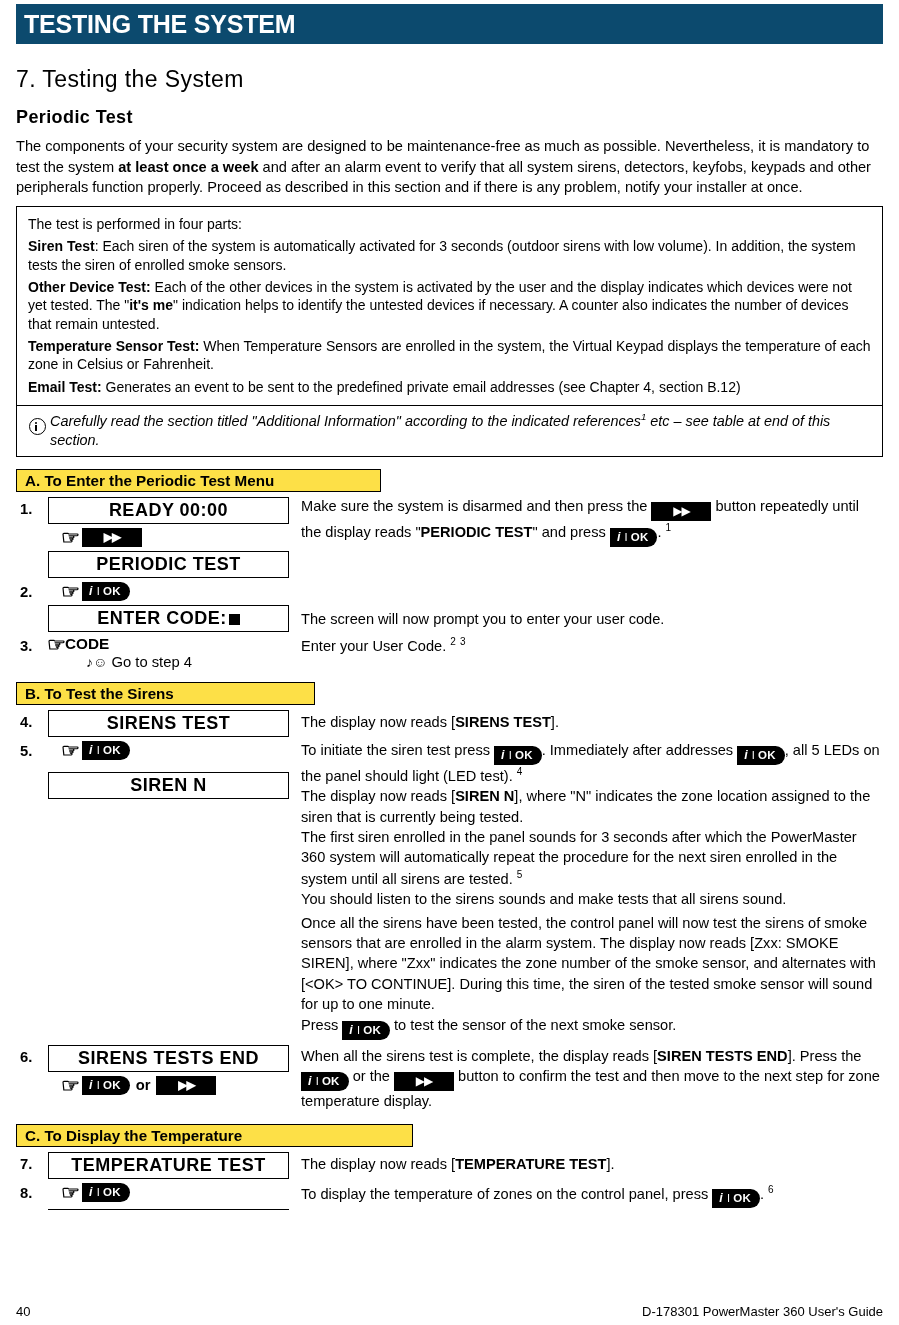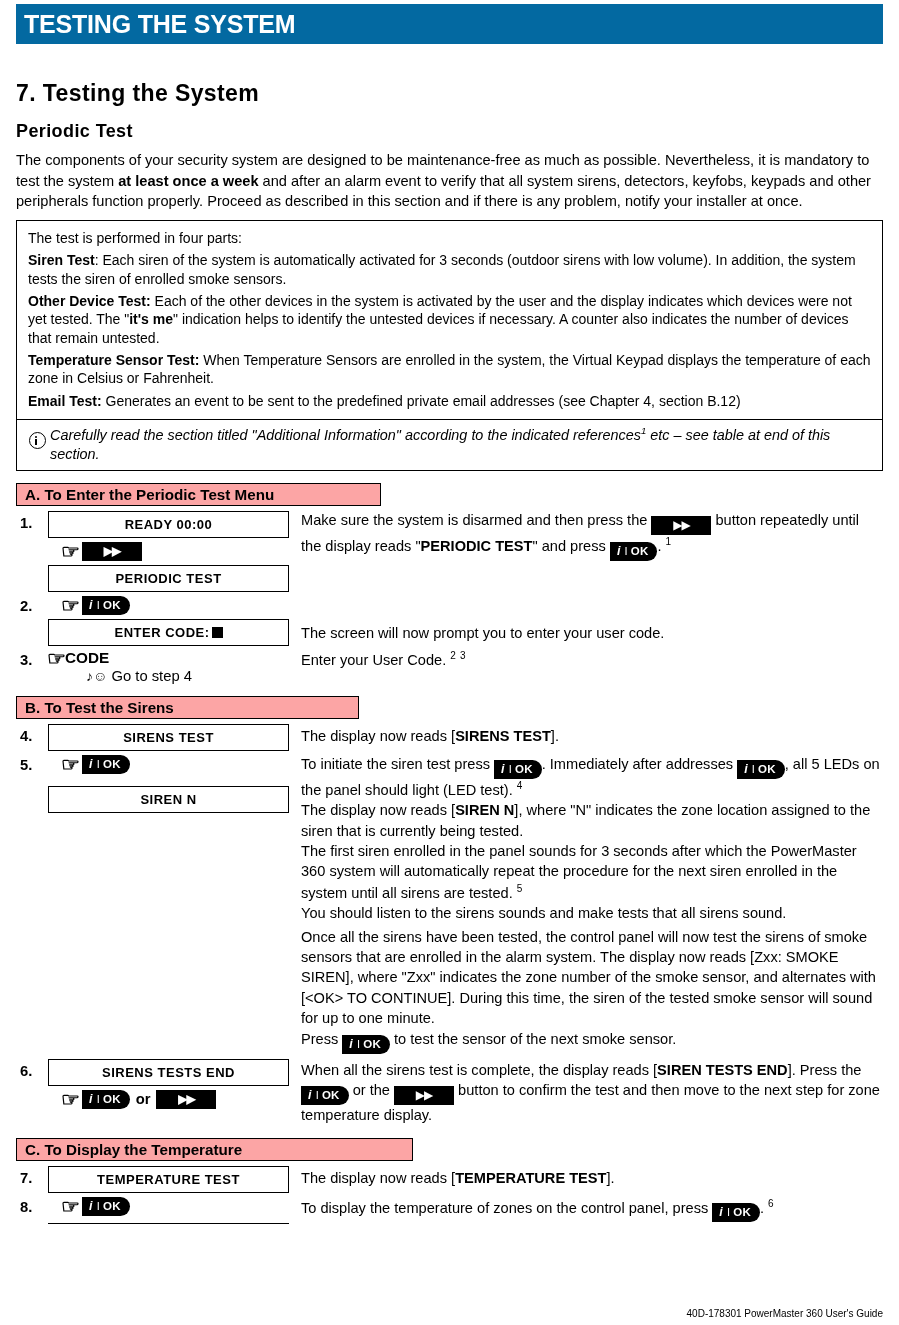--- a/index.html
+++ b/index.html
@@ -18,41 +18,41 @@
   .page {
     position: relative;
     width: 899px;
     height: 1325px;
     box-sizing: border-box;
     padding: 0 16px;
   }
 
   
   .running-head {
-    background: #0369a1;
+    background: #0c4a6e;
     color: #fff;
     height: 40px;
     margin: 4px 0 0 0;
     display: flex;
     align-items: center;
     padding-left: 8px;
     box-sizing: border-box;
   }
   .running-head .rh-text {
     font-size: 25px;
     font-weight: bold;
     letter-spacing: -0.2px;
     line-height: 1;
   }
 
   
   h1.chapter-title {
     font-size: 23px;
-    font-weight: bold;
-    margin: 36px 0 14px 0;
+    font-weight: normal;
+    margin: 22px 0 14px 0;
     letter-spacing: 0.4px;
   }
   h2.sub-title {
     font-size: 18px;
     font-weight: bold;
     margin: 10px 0 8px 0;
     letter-spacing: 0.4px;
   }
 
   
@@ -120,32 +120,32 @@
   }
   .note-text {
     font-style: italic;
     font-size: 14.4px;
     line-height: 1.32;
   }
   .note-text sup { font-size: 9.5px; }
 
   
   .section-bar {
-    background: #fca5a5;
+    background: #fde047;
     border: 1px solid #000;
     font-size: 15.2px;
     font-weight: bold;
     padding: 2px 0 3px 8px;
     box-sizing: border-box;
     margin: 12px 0 4px 0;
     height: 23px;
     line-height: 18px;
   }
   .bar-a { width: 365px; }
-  .bar-b { width: 343px; }
+  .bar-b { width: 299px; }
   .bar-c { width: 397px; }
 
   
   .step-row {
     display: flex;
     align-items: flex-start;
     width: 100%;
   }
   .step-num {
     flex: 0 0 auto;
@@ -169,21 +169,21 @@
     box-sizing: border-box;
   }
   .step-right sup { font-size: 10px; }
 
   
   .lcd {
     border: 1.6px solid #000;
     height: 27px;
     line-height: 25px;
     text-align: center;
-    font-size: 13px;
+    font-size: 18px;
     font-weight: bold;
     letter-spacing: 0.5px;
     box-sizing: border-box;
     margin: 1px 0 1px 0;
     background: #fff;
   }
   .blk-sq {
     display: inline-block;
     width: 11px;
     height: 11px;
@@ -269,22 +269,22 @@
     margin-top: 4px;
   }
 
   
   .footer {
     position: absolute;
     left: 16px;
     right: 16px;
     bottom: 10px;
     display: flex;
-    justify-content: flex-end;
-    font-size: 10px;
+    justify-content: space-between;
+    font-size: 13px;
   }
 </style>
 </head>
 <body>
 
 <div class="page">
 
   <div class="running-head">
     <span class="rh-text">TESTING THE SYSTEM</span>
   </div>

